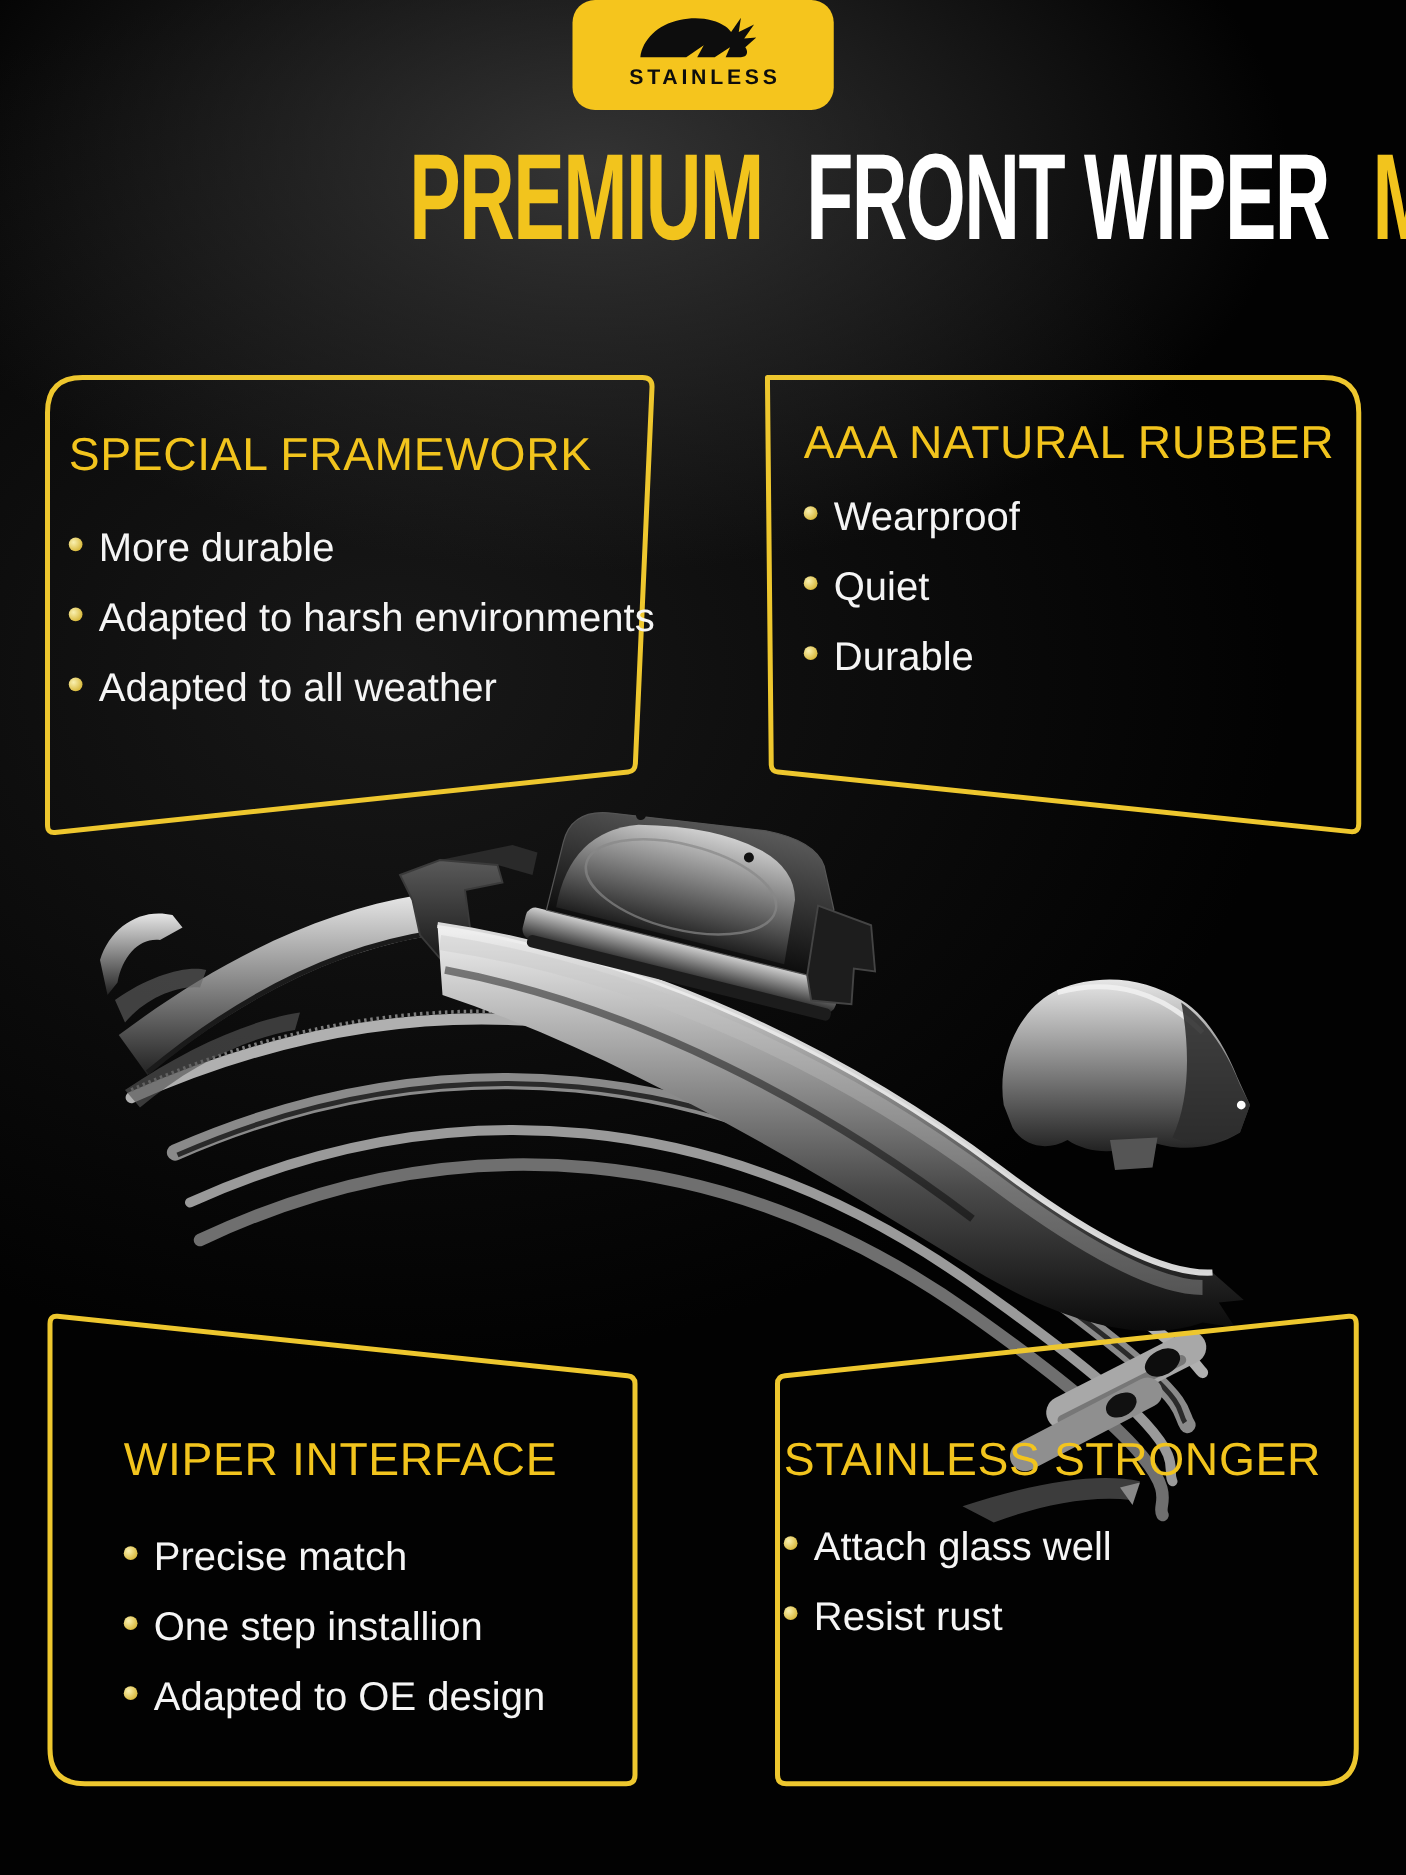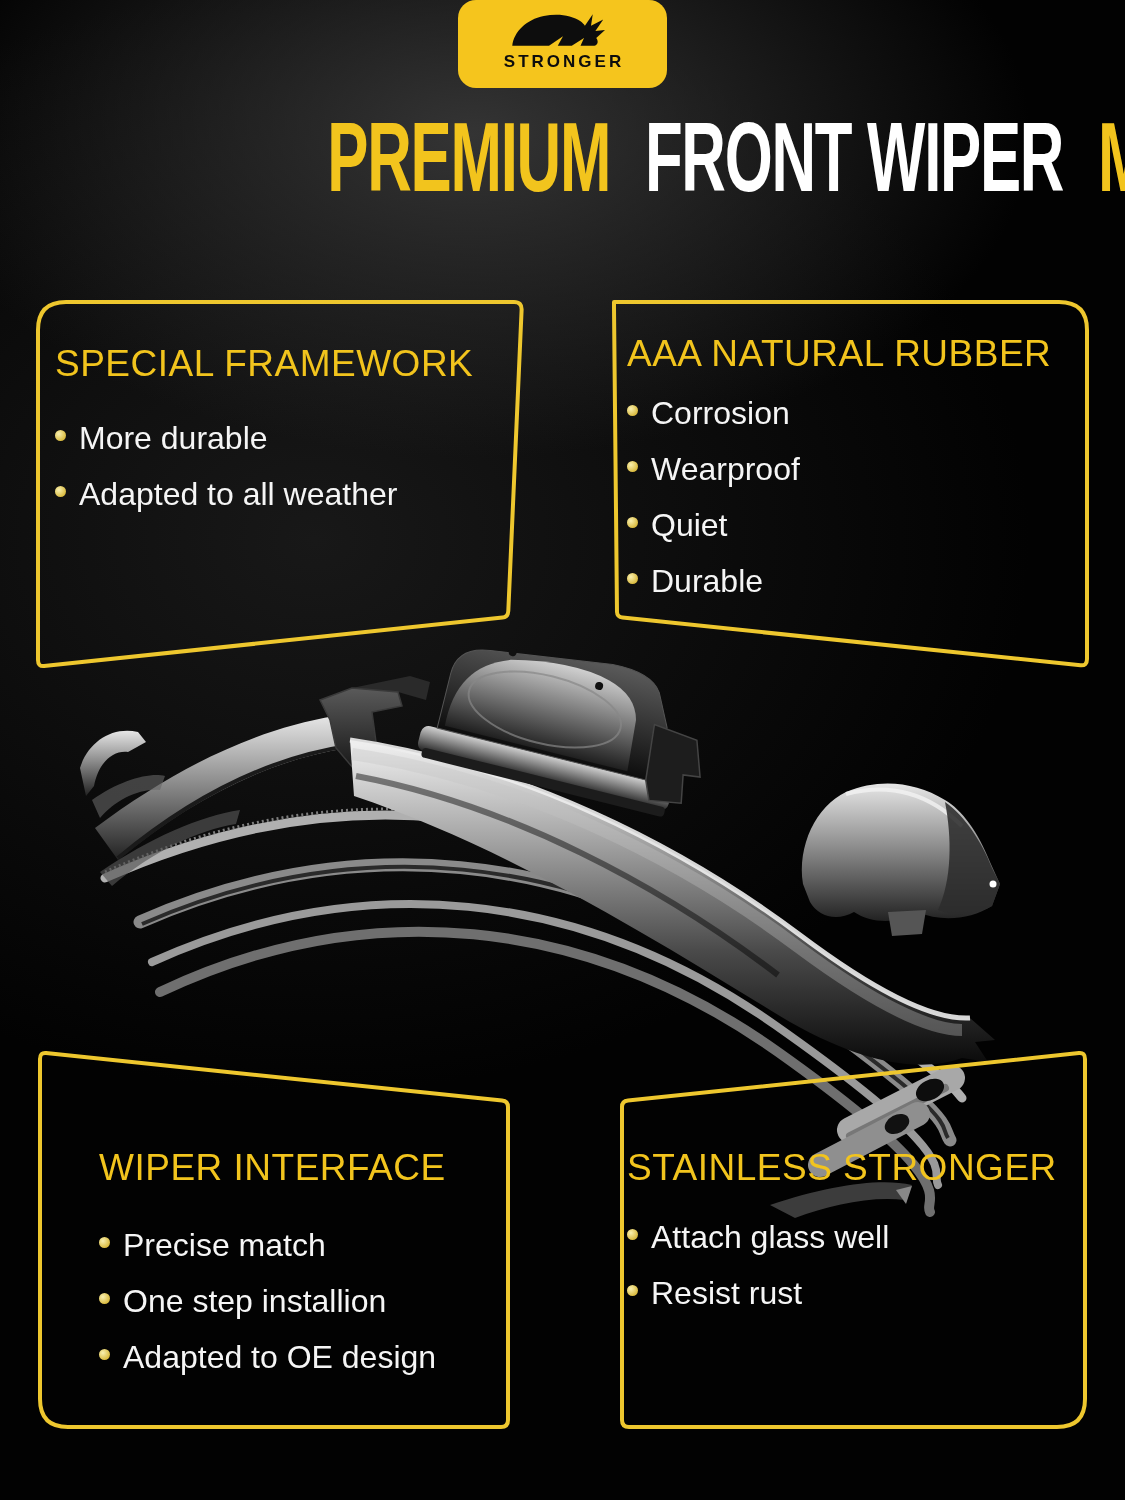--- a/index.html
+++ b/index.html
@@ -42,21 +42,21 @@
   .panel { position:absolute; z-index:3; }
   .panel h2 { margin:0; font-size:37px; font-weight:normal; color:#f2c41d; letter-spacing:.5px; line-height:40px; }
   .panel ul { list-style:none; margin:0; padding:0; }
   .panel li { display:flex; align-items:center; height:56px; font-size:32px; color:#f5f5f5; white-space:nowrap; }
   .dot {
     flex:none; width:11px; height:11px; border-radius:50%; margin-right:13px; margin-top:-6px;
     background:radial-gradient(circle at 35% 35%, #f9f0b0, #d8b83a 75%);
   }
   #panel-0 { left:55px;  top:344px;  width:480px; }
   #panel-0 ul { margin-top:26px; }
-  #panel-1 { left:627px; top:334px;  width:450px; }
+  #panel-1 { left:643px; top:334px;  width:450px; }
   #panel-1 ul { margin-top:11px; }
   #panel-2 { left:57px;  top:1148px; width:460px;margin-left:42px; }
   #panel-2 ul { margin-top:29px; }
   #panel-3 { left:627px; top:1148px; width:455px; }
   #panel-3 ul { margin-top:21px; }
 </style>
 </head>
 <body>
 
 <div id="stage">
@@ -150,54 +150,54 @@
       <path d="M614,302 H1059 Q1087,302 1087,330 V659 Q1087,666 1080.5,665.3 L622.5,617.6 Q617.2,617 617,612 L614,308 Z"></path>
       <path d="M40,1059 Q40,1052.4 46,1053 L502,1100.6 Q508,1101.2 508,1107 V1420 Q508,1427 501,1427 H68 Q40,1427 40,1399 Z"></path>
       <path d="M1085,1059 Q1085,1052.4 1079,1053 L628,1100.6 Q622,1101.2 622,1107 V1420 Q622,1427 629,1427 H1057 Q1085,1427 1085,1399 Z"></path>
     </g>
   </svg>
 
   <div id="logo">
     <svg width="122" height="42" viewBox="0 0 132 48">
       <path d="M8,42 C10,26 24,12 44,8 C60,4.5 76,7 86,14 C88,15.5 90,17.5 91,19 L100,6 L98,19 L112,12 L103,25 L114,24 L104,33 C107,37 106,42 100,42 L86,42 L90,33 L76,42 L60,42 L66,31 L50,42 Z" fill="#0d0d0d"></path>
     </svg>
-    <div class="brand">STRONGER</div>
+    <div class="brand">STAINLESS</div>
   </div>
 
   <div id="main-title">
     <span class="squeeze">
       <span class="tpart t-yellow">PREMIUM</span>
       <span class="tpart t-white">FRONT WIPER</span>
       <span class="tpart t-yellow">MATERIALS</span>
     </span>
   </div>
 
   <div class="panel" id="panel-0">
     <h2>SPECIAL FRAMEWORK</h2>
     <ul>
       <li>
           <span class="dot"></span>
           <span>More durable</span>
         </li>
       <li>
           <span class="dot"></span>
+          <span>Adapted to harsh environments</span>
+        </li>
+      <li>
+          <span class="dot"></span>
           <span>Adapted to all weather</span>
         </li>
     </ul>
   </div>
 
   <div class="panel" id="panel-1">
     <h2>AAA NATURAL RUBBER</h2>
     <ul>
       <li>
           <span class="dot"></span>
-          <span>Corrosion</span>
-        </li>
-      <li>
-          <span class="dot"></span>
           <span>Wearproof</span>
         </li>
       <li>
           <span class="dot"></span>
           <span>Quiet</span>
         </li>
       <li>
           <span class="dot"></span>
           <span>Durable</span>
         </li>

